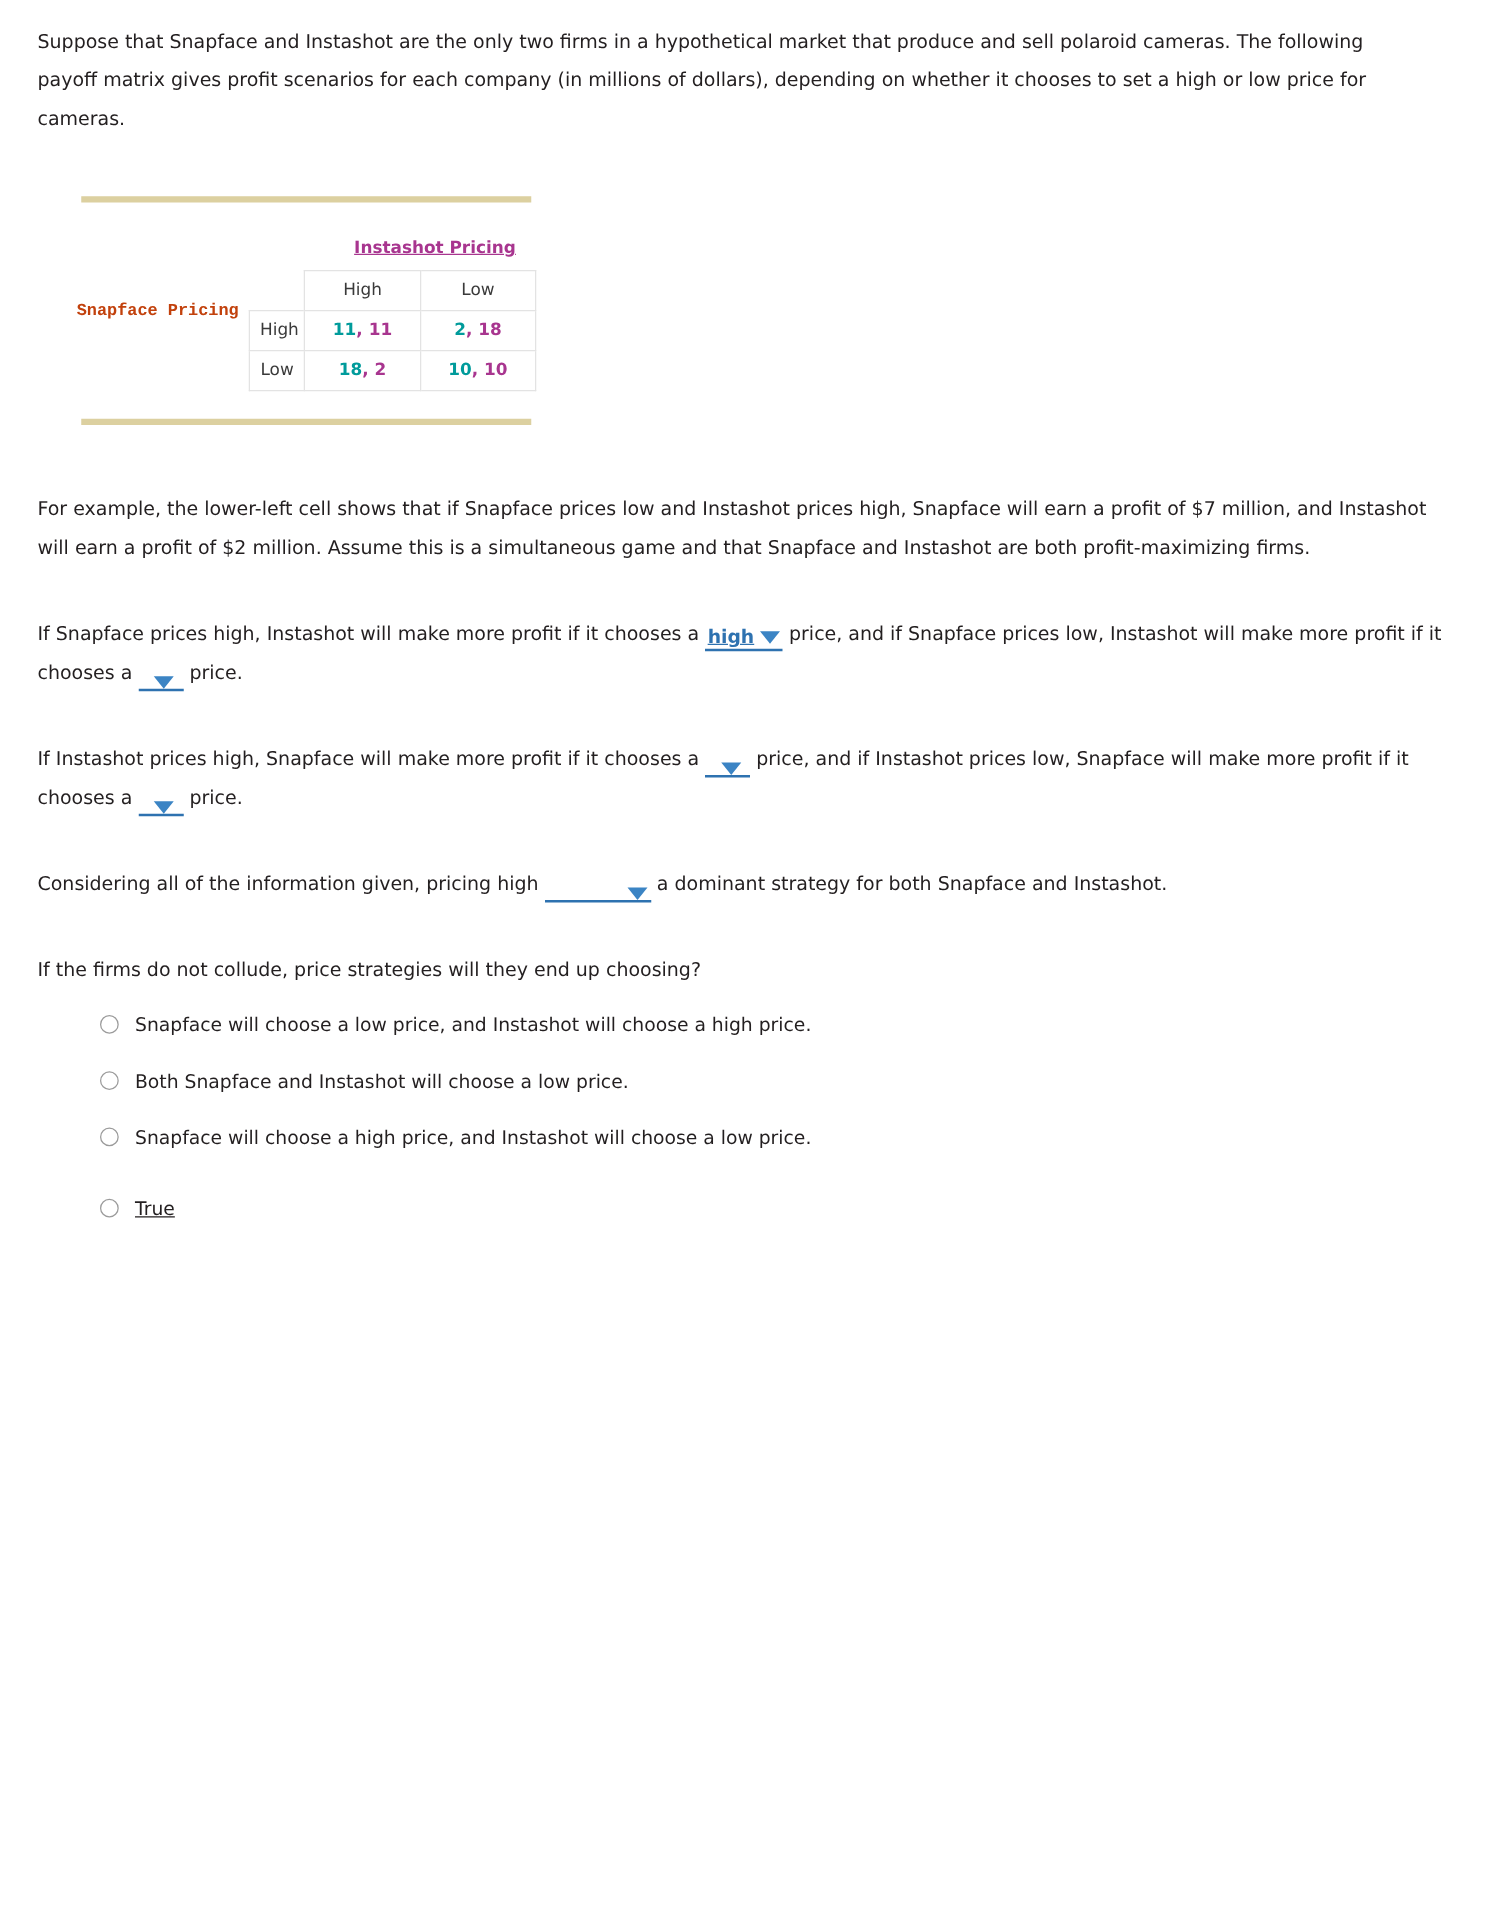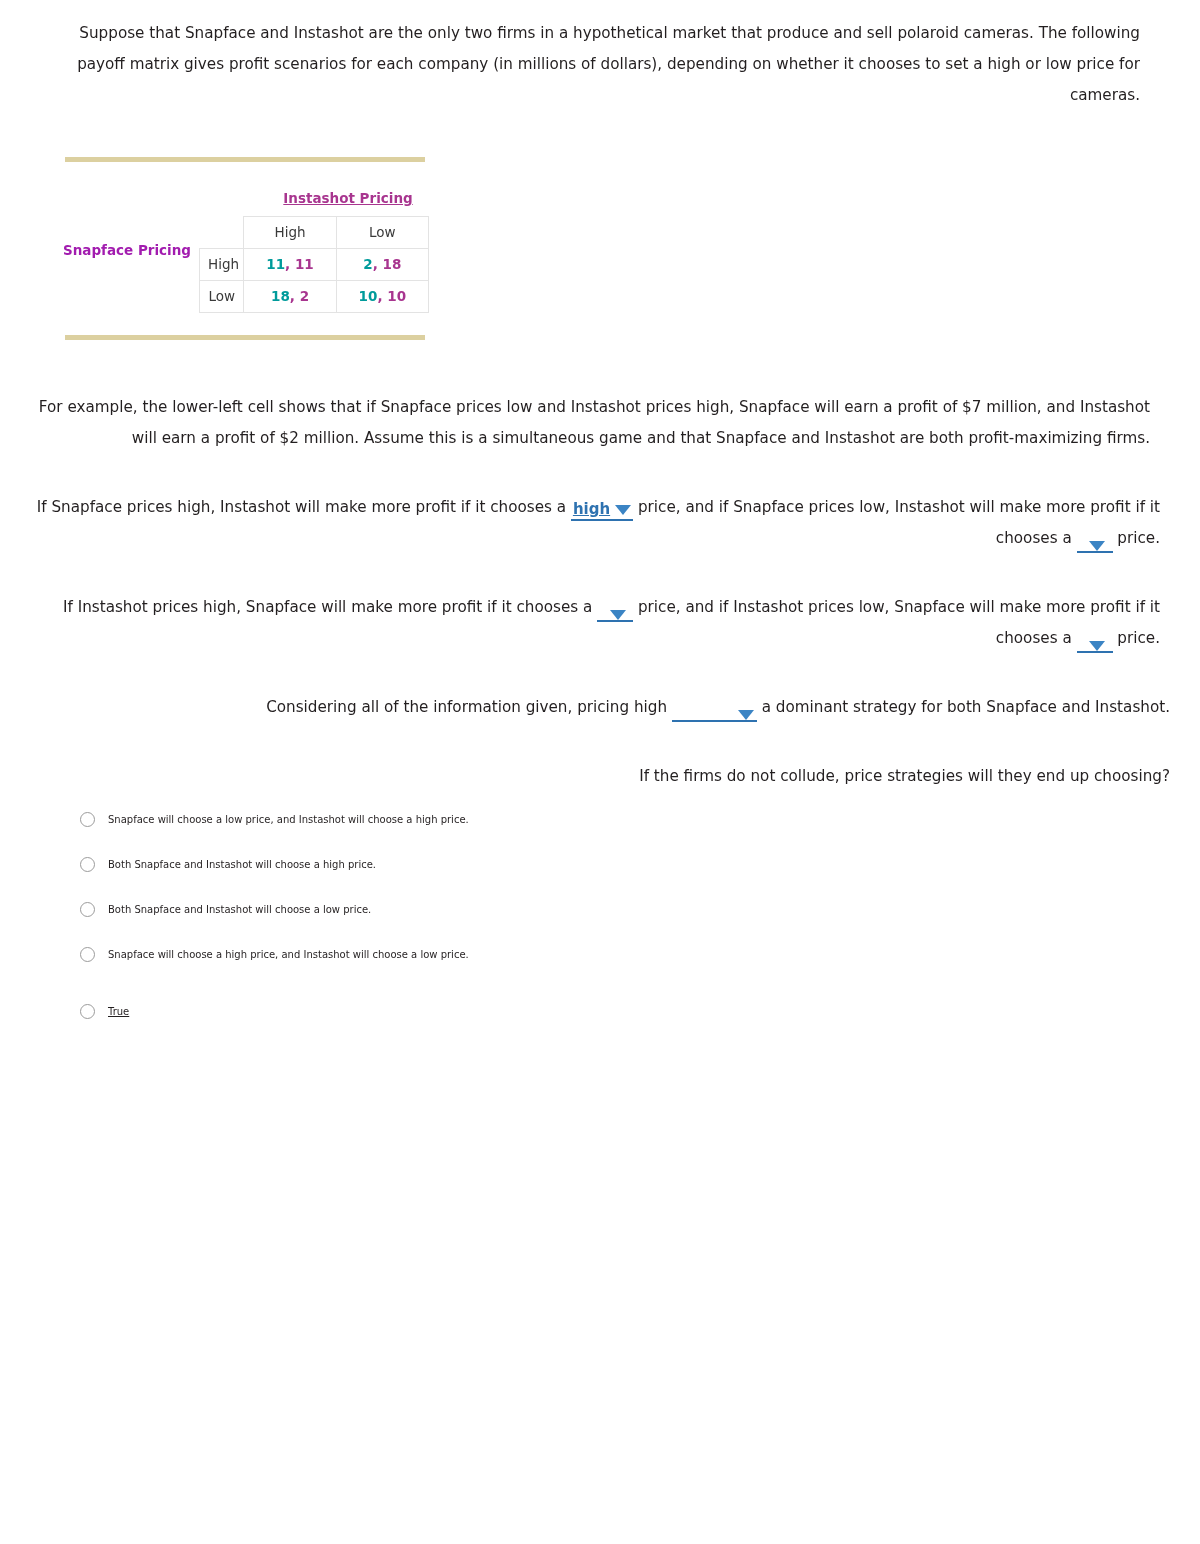--- a/index.html
+++ b/index.html
@@ -25,21 +25,20 @@
   }
 
   
   .para {
     margin: 0;
     padding: 0;
     font-size: 15.2px;
     line-height: 31px;
     color: #231f20;
     letter-spacing: 0.0px;
-    text-align: right;
   }
   .intro { width: 1110px; margin-bottom: 0; }
   .blk { margin-top: 38px; }
   .blk-example { width: 1120px; }
   .blk-q { width: 1130px; }
 
   
   .matrix-wrap {
     margin-top: 46px;
     margin-left: 35px;
@@ -58,22 +57,23 @@
     align-items: stretch;
   }
   .row-axis-label {
     width: 134px;
     display: flex;
     align-items: center;
     justify-content: flex-end;
     padding-right: 8px;
     font-size: 13.5px;
     font-weight: bold;
-    color: #a21caf;
+    color: #c2410c;
     white-space: nowrap;
+    font-family: Liberation Mono, monospace;
   }
   .matrix-right { flex: 1; }
 
   .col-axis-label {
     text-align: center;
     font-size: 13.5px;
     font-weight: bold;
     color: #a8358f;
     padding-left: 37px;
     padding-bottom: 7px;
@@ -160,21 +160,21 @@
     height: 15px;
     border-radius: 50%;
     border: 1px solid #9b9b9b;
     background: #fff;
     margin-top: 6px;
     margin-right: 13px;
     flex: 0 0 auto;
     cursor: pointer;
   }
   .option-row .otext {
-    font-size: 10px;
+    font-size: 15px;
     line-height: 28px;
     color: #231f20;
     cursor: pointer;
     text-align: center;
   }
 
   .tf-options { margin-top: 12px; }
   .tf-options .option-row { height: 44px; text-decoration: underline; }
   .spacer-q { margin-top: 36px; }
 </style>
@@ -272,24 +272,20 @@
 
   <p class="para blk">If the firms do not collude, price strategies will they end up choosing?</p>
 
   <div class="options">
     <div class="option-row">
       <span class="radio"></span>
       <span class="otext">Snapface will choose a low price, and Instashot will choose a high price.</span>
     </div>
     <div class="option-row">
       <span class="radio"></span>
-      <span class="otext">Both Snapface and Instashot will choose a high price.</span>
-    </div>
-    <div class="option-row">
-      <span class="radio"></span>
       <span class="otext">Both Snapface and Instashot will choose a low price.</span>
     </div>
     <div class="option-row">
       <span class="radio"></span>
       <span class="otext">Snapface will choose a high price, and Instashot will choose a low price.</span>
     </div>
   </div>
 
 
   <div class="options tf-options">

